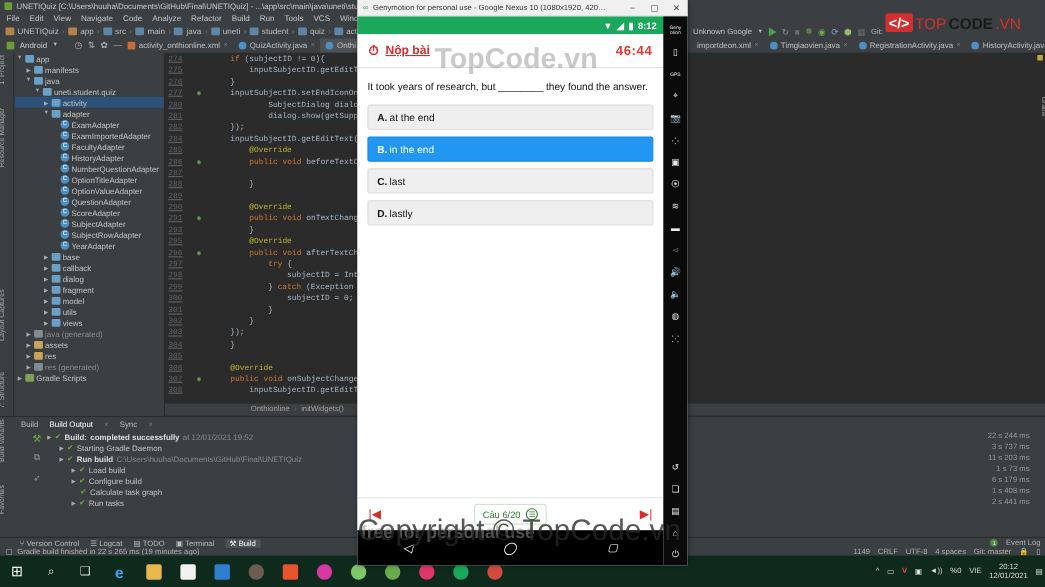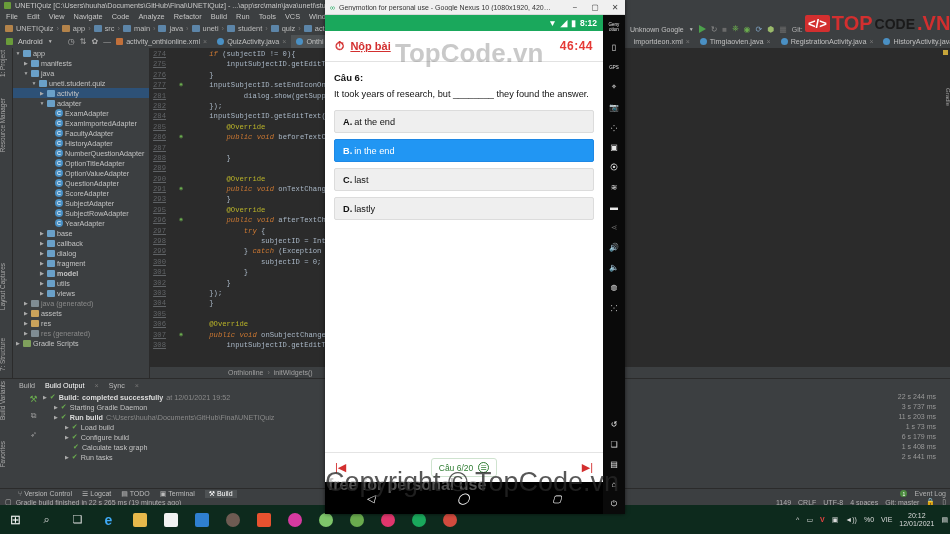--- a/index.html
+++ b/index.html
@@ -58,21 +58,21 @@
   .etab .x { color:#777; font-size:7px; }
   .dotx { width:7px;height:7px;border-radius:50%;background:#4a90c4;flex:none;}
   .dotx.xml { border-radius:1px; background:#c2703a; }
 
   .code { position:relative; font-family:"Liberation Mono", monospace;
      font-size:7.2px; line-height:10.4px; color:#a9b7c6; padding-top:1px;}
   .cline { display:flex; height:10.4px; align-items:center; white-space:pre; }
   .lnum { width:20px; text-align:right; color:#606366; padding-right:4px; flex:none;text-decoration:underline;}
   .gut  { width:22px; flex:none; position:relative; text-align:center;
      color:#6a8759; font-size:6px;}
-  .kw { color:#cc7832;font-style:italic; } .an { color:#bbb529; }
+  .kw { color:#cc7832; } .an { color:#bbb529; }
 
   .breadcrumb-bot { position:absolute; left:0; right:0; bottom:0; height:11px;
      background:#3c3f41; display:flex; align-items:center; gap:4px;
      padding-left:78px; font-size:7px; color:#a0a0a0;}
 
   
   .buildpanel { height:98px; background:#3c3f41; border-top:1px solid #2b2b2b;
      display:flex; }
   .bp-rail { width:13px; position:relative; flex:none; }
   .bp-main { flex:1; position:relative; }
@@ -162,21 +162,21 @@
   .wm-top { top:38px; left:395px; font-size:26px; color:rgba(120,120,120,.40);
      font-weight:bold; letter-spacing:0px; }
   .wm-bot { bottom:36px; left:325px; font-size:27px; font-weight:normal;
      color:rgba(40,40,40,.78); white-space:nowrap; }
   .wm-free { bottom:40px; left:328px; font-size:16px; font-weight:bold;
      color:rgba(150,150,150,.55); }
   .tclogo { position:absolute; left:805px; top:12px; display:flex;
      align-items:center; gap:2px; }
   .tclogo .bx { background:#d32f2f; color:#fff; font-weight:bold; font-size:13px;
      padding:1px 3px; border-radius:2px; }
-  .tclogo .t1 { color:#d32f2f; font-weight:bold; font-size:20px; }
+  .tclogo .t1 { color:#d32f2f; font-weight:normal; font-size:14px; }
   .tclogo .t2 { color:#1a1a1a; font-weight:bold; font-size:14px; }
 </style>
 </head>
 <body>
 
 <div id="ide">
 
   <div class="ide-title">
     <span class="ic"></span>
     <span>UNETIQuiz [C:\Users\huuha\Documents\GitHub\Final\UNETIQuiz] - ...\app\src\main\java\uneti\student\quiz\activity\O</span>
@@ -400,21 +400,21 @@
         <div class="tnode" style="padding-left: 26px;">
           <span class="arrow">▶</span>
           <span class="fold"></span>
           <span>dialog</span>
         </div>
         <div class="tnode" style="padding-left: 26px;">
           <span class="arrow">▶</span>
           <span class="fold"></span>
           <span>fragment</span>
         </div>
-        <div class="tnode" style="padding-left: 26px; font-weight: bold;">
+        <div class="tnode" style="padding-left: 26px;">
           <span class="arrow">▶</span>
           <span class="fold"></span>
           <span>model</span>
         </div>
         <div class="tnode" style="padding-left: 26px;">
           <span class="arrow">▶</span>
           <span class="fold"></span>
           <span>utils</span>
         </div>
         <div class="tnode" style="padding-left: 26px;">
@@ -448,20 +448,21 @@
           <span>Gradle Scripts</span>
         </div>
       </div>
 
     <div class="editor">
       <div class="code" id="code">
           <div class="cline"><span class="lnum">274</span><span class="gut"></span><span>    <span class="kw">if</span> (subjectID != 0){</span></div>
           <div class="cline"><span class="lnum">275</span><span class="gut"></span><span>        inputSubjectID.getEditT</span></div>
           <div class="cline"><span class="lnum">276</span><span class="gut"></span><span>    }</span></div>
           <div class="cline"><span class="lnum">277</span><span class="gut"><span style="color:#6aab4e;">◉</span></span><span>    inputSubjectID.setEndIconOn</span></div>
+          <div class="cline"><span class="lnum">280</span><span class="gut"></span><span>            SubjectDialog dialo</span></div>
           <div class="cline"><span class="lnum">281</span><span class="gut"></span><span>            dialog.show(getSupp</span></div>
           <div class="cline"><span class="lnum">282</span><span class="gut"></span><span>    });</span></div>
           <div class="cline"><span class="lnum">284</span><span class="gut"></span><span>    inputSubjectID.getEditText(</span></div>
           <div class="cline"><span class="lnum">285</span><span class="gut"></span><span>        <span class="an">@Override</span></span></div>
           <div class="cline"><span class="lnum">286</span><span class="gut"><span style="color:#6aab4e;">◉</span></span><span>        <span class="kw">public</span> <span class="kw">void</span> beforeTextC</span></div>
           <div class="cline"><span class="lnum">287</span><span class="gut"></span><span></span></div>
           <div class="cline"><span class="lnum">288</span><span class="gut"></span><span>        }</span></div>
           <div class="cline"><span class="lnum">289</span><span class="gut"></span><span></span></div>
           <div class="cline"><span class="lnum">290</span><span class="gut"></span><span>        <span class="an">@Override</span></span></div>
           <div class="cline"><span class="lnum">291</span><span class="gut"><span style="color:#6aab4e;">◉</span></span><span>        <span class="kw">public</span> <span class="kw">void</span> onTextChang</span></div>
@@ -670,23 +671,20 @@
   </div>
 
   <div class="gbody">
     <div class="appbar">
       <span class="nopbai" style="text-decoration:none;color:#d32f2f;font-size:12px;">⏱</span>
       <span class="nopbai">Nộp bài</span>
       <span class="timer">46:44</span>
     </div>
 
     <div class="qwrap">
-      <div class="qtitle">
-        <span>Câu 6</span><span>:</span>
-      </div>
       <div class="qtext">It took years of research, but ________ they found the answer.</div>
       <div class="opt">
         <b>A.</b>
         <span>at the end</span>
       </div>
       <div class="opt sel">
         <b>B.</b>
         <span>in the end</span>
       </div>
       <div class="opt">

